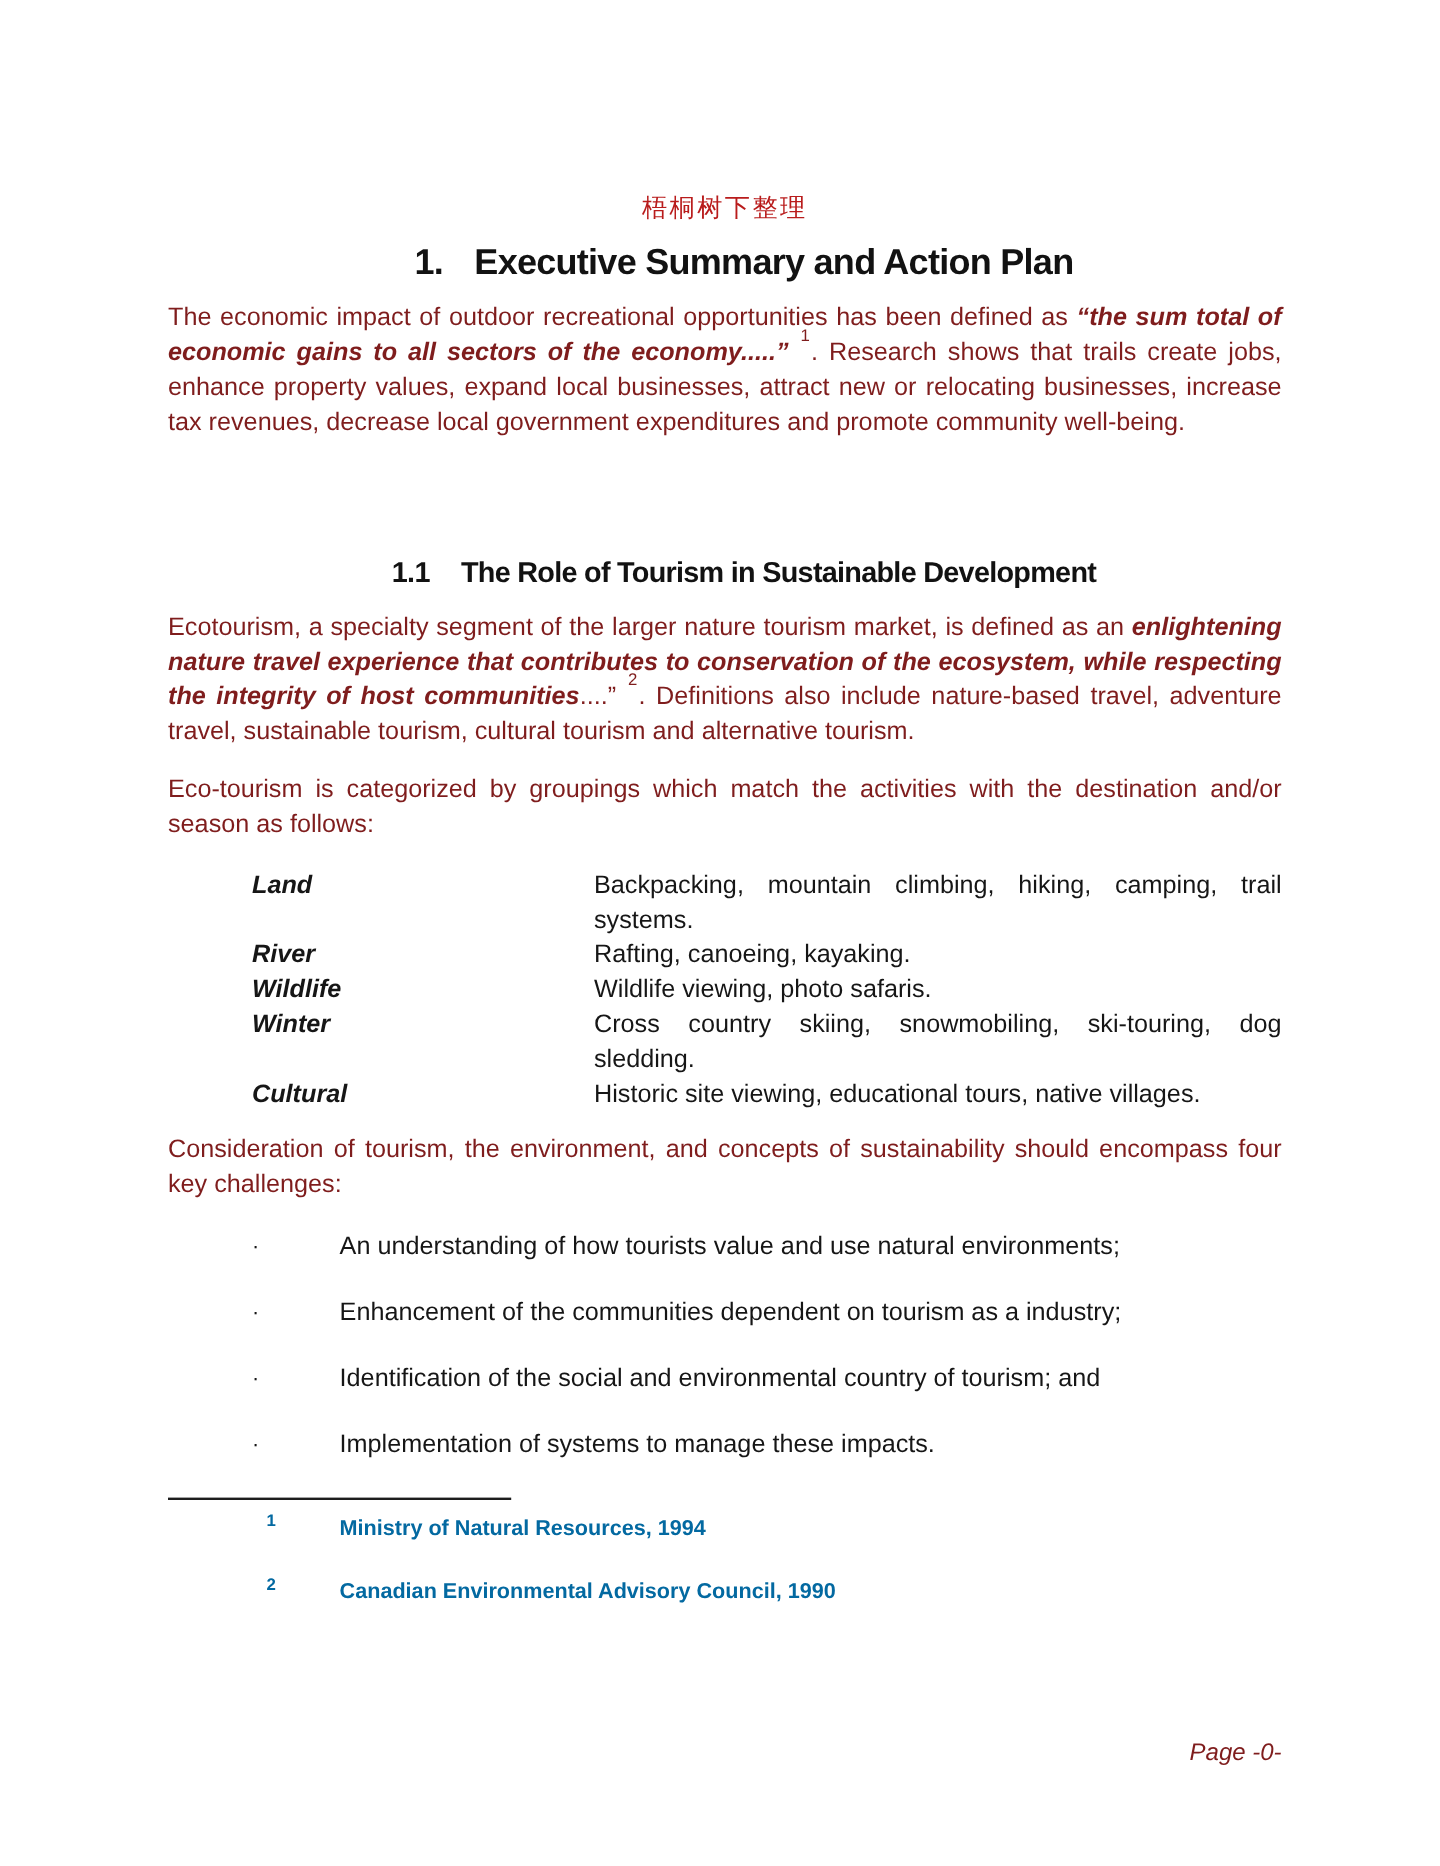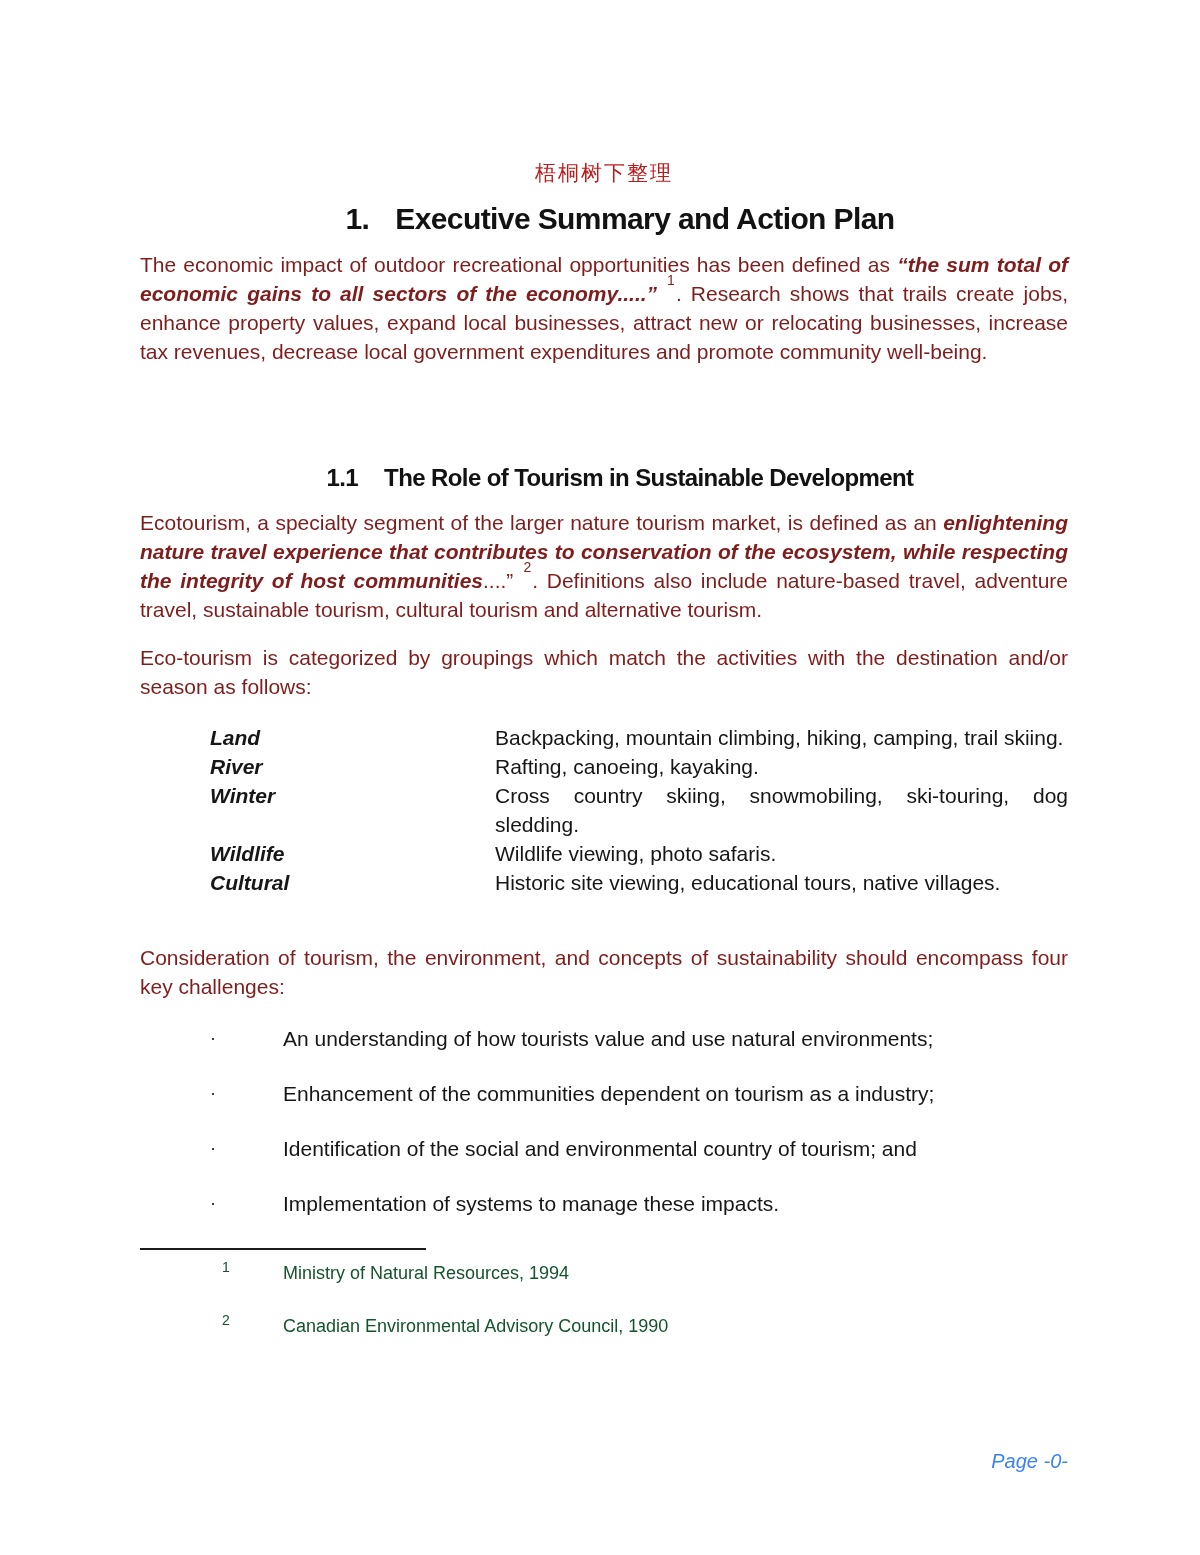--- a/index.html
+++ b/index.html
@@ -64,32 +64,32 @@
   }
   .marker { font-size: 18px; line-height: 29px; }
 
   .fnsep {
     position: absolute; left: 140px; top: 1248px;
     width: 286px; height: 2px; background: #1d1d1d;
   }
   .footnote {
     position: absolute; left: 140px; width: 928px;
     padding-left: 82px; box-sizing: border-box;
-    font-size: 18px; line-height: 24px; color: #14532d;
+    font-size: 18px; line-height: 24px; color: #0369a1; font-weight: bold;
   }
   .fn1 { top: 1261px; }
   .fn2 { top: 1314px; }
   .fnnum {
     display: inline-block; width: 61px;
     font-size: 14px; position: relative; top: -7px;
   }
 
   .pagefooter {
     top: 1450px; text-align: right;
-    font-style: italic; font-size: 20px; color: #3b82f6;
+    font-style: italic; font-size: 20px; color: #7f1d1d;
   }
 </style>
 </head>
 <body>
 
 <div class="page">
 
   <div class="block watermark">梧桐树下整理</div>
 
   <h1 class="block"><span class="hnum">1.</span><span>Executive Summary and Action Plan</span></h1>
@@ -98,33 +98,33 @@
 
   <h2 class="block"><span class="hnum">1.1</span><span>The Role of Tourism in Sustainable Development</span></h2>
 
   <p class="block body p2"><span>Ecotourism, a specialty segment of the larger nature tourism market, is defined as an </span><span class="bi">enlightening nature travel experience that contributes to conservation of the ecosystem, while respecting the integrity of host communities</span><span>....”</span><sup class="fnref">2</sup><span>.  Definitions also include nature-based travel, adventure travel, sustainable tourism, cultural tourism and alternative tourism.</span></p>
 
   <p class="block body p3">Eco-tourism is categorized by groupings which match the activities with the destination and/or season as follows:</p>
 
   <div class="block deflist">
     <div class="defrow">
         <span class="term">Land</span>
-        <span class="desc">Backpacking, mountain climbing, hiking, camping, trail skiing.</span>
+        <span class="desc">Backpacking, mountain climbing, hiking, camping, trail systems.</span>
       </div>
     <div class="defrow">
         <span class="term">River</span>
         <span class="desc">Rafting, canoeing, kayaking.</span>
       </div>
     <div class="defrow">
+        <span class="term">Wildlife</span>
+        <span class="desc">Wildlife viewing, photo safaris.</span>
+      </div>
+    <div class="defrow">
         <span class="term">Winter</span>
         <span class="desc">Cross country skiing, snowmobiling, ski-touring, dog sledding.</span>
-      </div>
-    <div class="defrow">
-        <span class="term">Wildlife</span>
-        <span class="desc">Wildlife viewing, photo safaris.</span>
       </div>
     <div class="defrow">
         <span class="term">Cultural</span>
         <span class="desc">Historic site viewing, educational tours, native villages.</span>
       </div>
   </div>
 
   <p class="block body p4">Consideration of tourism, the environment, and concepts of sustainability should encompass four key challenges:</p>
 
   <div class="block bullets">

